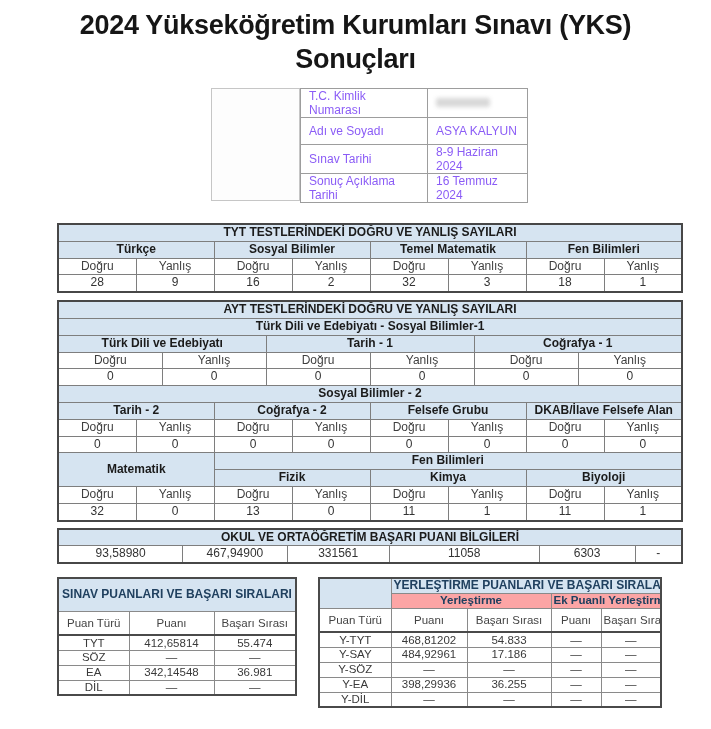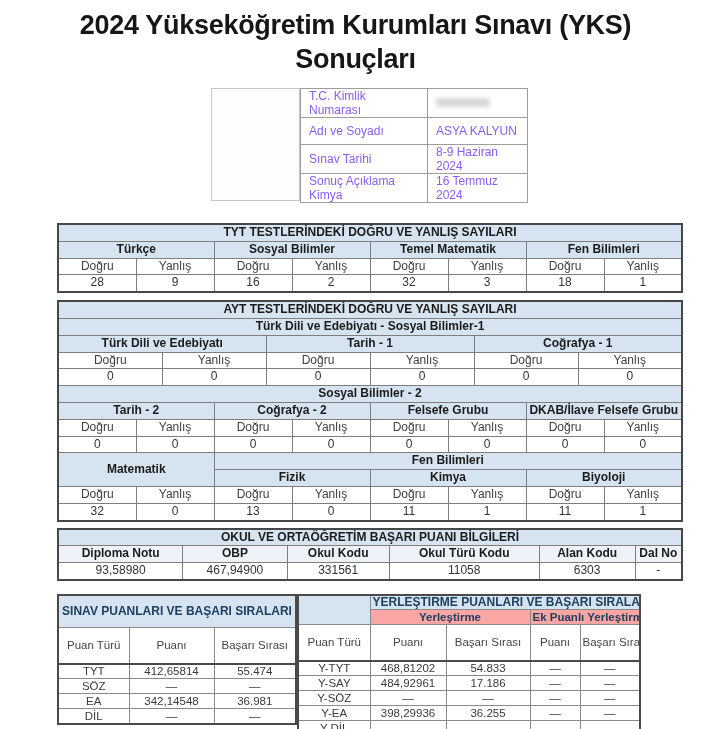--- a/index.html
+++ b/index.html
@@ -25,29 +25,29 @@
   .score-table td { border:1px solid #7e7e7e; height:14px; padding:1px 2px; line-height:1.15;
                     overflow:hidden; white-space:nowrap; }
   .hdr-blue { background:#d6e4f1; font-weight:bold; color:#1b1b1b; }
   .col-hdr { background:#ecf2f8; font-weight:bold; color:#1b1b1b; }
   .dy { color:#3f3f3f;margin-top:28px; }
   .mt-tyt { margin-top:22px; }
   .mt-ayt { margin-top:7px;border-radius:22px; }
   .mt-okul { margin-top:6px;padding-left:16px; }
 
   
-  .bottom-row { display:flex; margin:13px 0 0 57px; align-items:flex-start; }
+  .bottom-row { display:flex; margin:13px 0 0 57px; gap:21px; align-items:flex-start; }
   .small-table { border-collapse:collapse; table-layout:fixed; font-size:11.5px; text-align:center;
                  color:#3a3a3a; border:2px solid #4a4a4a; }
   .small-table td { border:1px solid #8a8a8a; height:15px; padding:0 2px; line-height:1.1;
                     overflow:hidden; white-space:nowrap; background:#fff; }
   .small-table .tbl-title { background:#d6e4f1; font-weight:bold; color:#20405f; font-size:12px; }
   .small-table .grp { background:#fca5a5; font-weight:bold; color:#20405f; }
   .small-table .blank-blue { background:#d6e4f1; }
-  .small-table .chdr td, .small-table td.chdr-cell { border-bottom:2px solid #4a4a4a; height:36px; color:#444; }
+  .small-table .chdr td, .small-table td.chdr-cell { border-bottom:2px solid #4a4a4a; height:24px; color:#444; }
   .tbl-left { width:238px; }
   .tbl-right { width:342px; }
   .tl-title-cell { height:33px !important; }
 </style>
 </head>
 <body>
 
 <div class="page">
 
   <h1 class="title"><span>2024 Yükseköğretim Kurumları Sınavı (YKS)</span><br><span>Sonuçları</span></h1>
@@ -62,21 +62,21 @@
       </tr>
       <tr>
         <td class="lbl">Adı ve Soyadı</td>
         <td>ASYA KALYUN</td>
       </tr>
       <tr>
         <td class="lbl">Sınav Tarihi</td>
         <td>8-9 Haziran 2024</td>
       </tr>
       <tr>
-        <td class="lbl">Sonuç Açıklama Kimya</td>
+        <td class="lbl">Sonuç Açıklama Tarihi</td>
         <td>16 Temmuz 2024</td>
       </tr>
     </tbody>
       </table>
   </div>
 
   <table class="score-table mt-tyt">
     <colgroup>
         <col span="8" style="width:12.5%">
       </colgroup>
@@ -145,21 +145,21 @@
       <td colspan="4">0</td>
       <td colspan="4">0</td>
     </tr>
     <tr>
       <td colspan="24" class="hdr-blue">Sosyal Bilimler - 2</td>
     </tr>
     <tr>
       <td colspan="6" class="hdr-blue">Tarih - 2</td>
       <td colspan="6" class="hdr-blue">Coğrafya - 2</td>
       <td colspan="6" class="hdr-blue">Felsefe Grubu</td>
-      <td colspan="6" class="hdr-blue">DKAB/İlave Felsefe Grubu</td>
+      <td colspan="6" class="hdr-blue">DKAB/İlave Felsefe Alan</td>
     </tr>
     <tr>
       <td colspan="3" class="dy">Doğru</td>
       <td colspan="3" class="dy">Yanlış</td>
       <td colspan="3" class="dy">Doğru</td>
       <td colspan="3" class="dy">Yanlış</td>
       <td colspan="3" class="dy">Doğru</td>
       <td colspan="3" class="dy">Yanlış</td>
       <td colspan="3" class="dy">Doğru</td>
       <td colspan="3" class="dy">Yanlış</td>
@@ -213,28 +213,20 @@
         <col style="width:16.4%">
       <col style="width:24%">
         <col style="width:15.4%">
         <col style="width:7.5%">
     </colgroup>
     <tbody>
         <tr>
       <td colspan="6" class="hdr-blue">OKUL VE ORTAÖĞRETİM BAŞARI PUANI BİLGİLERİ</td>
     </tr>
     <tr>
-      <td class="col-hdr">Diploma Notu</td>
-      <td class="col-hdr">OBP</td>
-      <td class="col-hdr">Okul Kodu</td>
-      <td class="col-hdr">Okul Türü Kodu</td>
-      <td class="col-hdr">Alan Kodu</td>
-      <td class="col-hdr">Dal No</td>
-    </tr>
-    <tr>
       <td>93,58980</td>
       <td>467,94900</td>
       <td>331561</td>
       <td>11058</td>
       <td>6303</td>
       <td>-</td>
     </tr>
   </tbody>
     </table>
 

